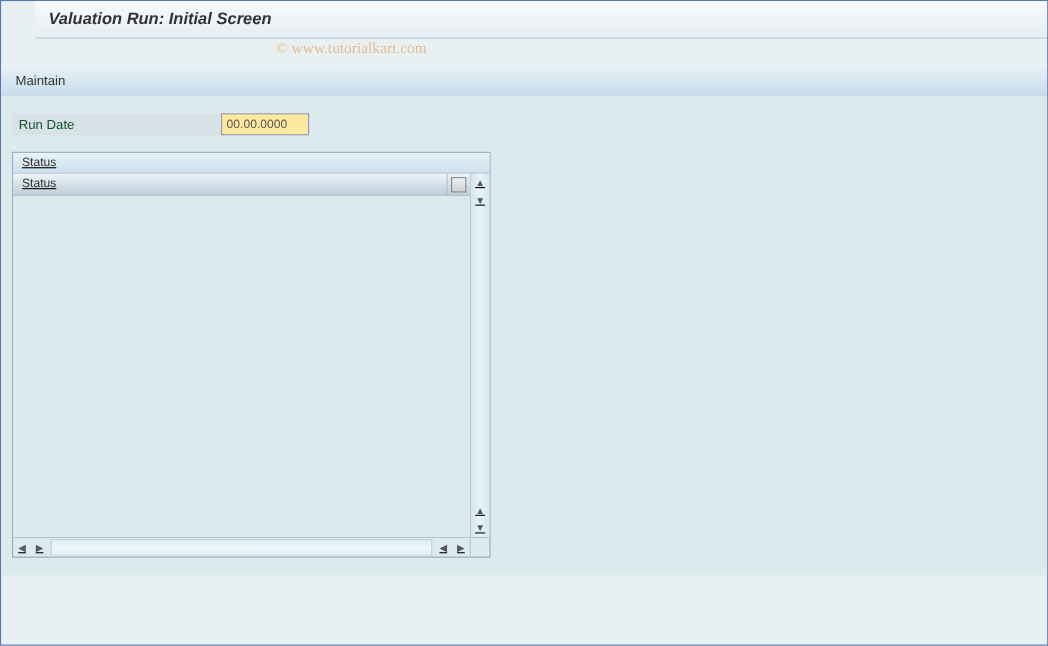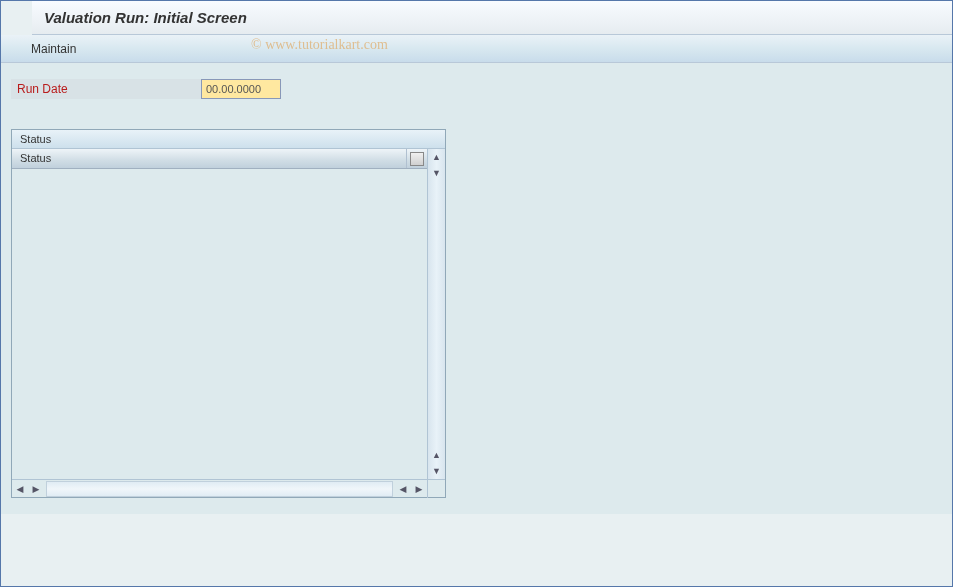--- a/index.html
+++ b/index.html
@@ -24,46 +24,47 @@
       margin-left: 31px;
     }
     .title-bar h1 {
       font-size: 15px;
       font-weight: bold;
       font-style: italic;
       color: #333;
     }
     .toolbar {
       background: linear-gradient(to bottom, #eaf2f7 0%, #d8e8f0 50%, #c8dceb 100%);
-      padding: 4px 24px;
+      padding: 4px 7px;
       border-bottom: 1px solid #b8c8d8;
       height: 28px;
       display: flex;
       align-items: center;
+      margin-top: 24px;
     }
     .toolbar-button {
       font-size: 12px;
       color: #333;
       cursor: pointer;
       padding: 2px 6px;
     }
     .content-area {
       background: #ddeaed;
       padding: 16px 10px;
     }
     .form-row {
       display: flex;
       align-items: center;
       margin-bottom: 4px;
     }
     .form-label {
       width: 190px;
       background: #d8e2e6;
       padding: 2px 6px;
-      color: #b91c1c;
+      color: #14532d;
       height: 20px;
       display: flex;
       align-items: center;
     }
     .form-input {
       height: 20px;
       border: 1px solid #a0b0c0;
       padding: 2px 4px;
       font-size: 11px;
       font-family: inherit;
@@ -72,24 +73,25 @@
       width: 80px;
       background: #ffe8a0;
       border: 1px solid #8898b8;
       color: #555;
     }
     .id-input {
       width: 50px;
       background: #fff;
     }
     .status-panel {
-      margin-top: 30px;
+      margin-top: 15px;
       width: 435px;
       border: 1px solid #90a8b8;
       background: #ddeaed;
+      text-decoration: underline;
     }
     .panel-header {
       background: linear-gradient(to bottom, #e8f2f8 0%, #cde0ec 100%);
       padding: 3px 8px;
       font-size: 11px;
       color: #333;
       border-bottom: 1px solid #b0c4d4;
     }
     .panel-body {
       display: flex;

